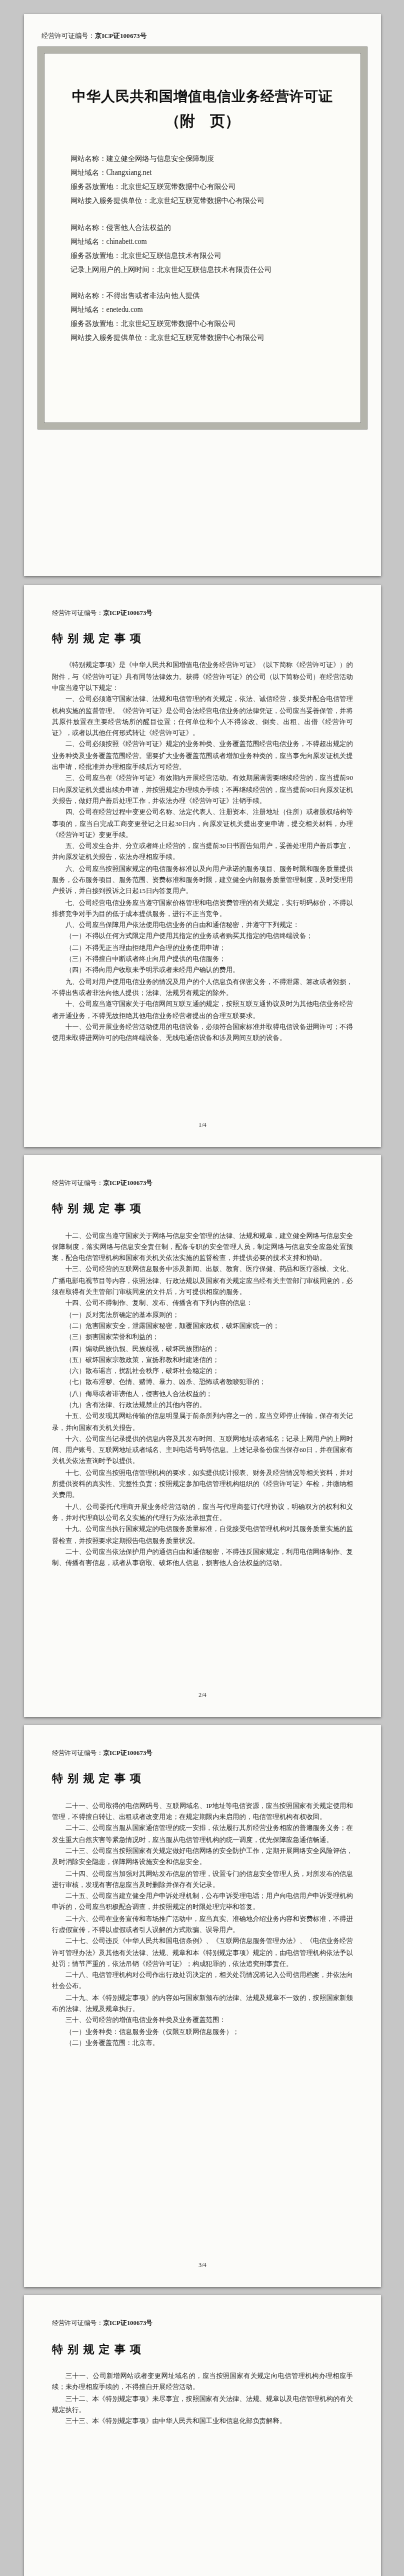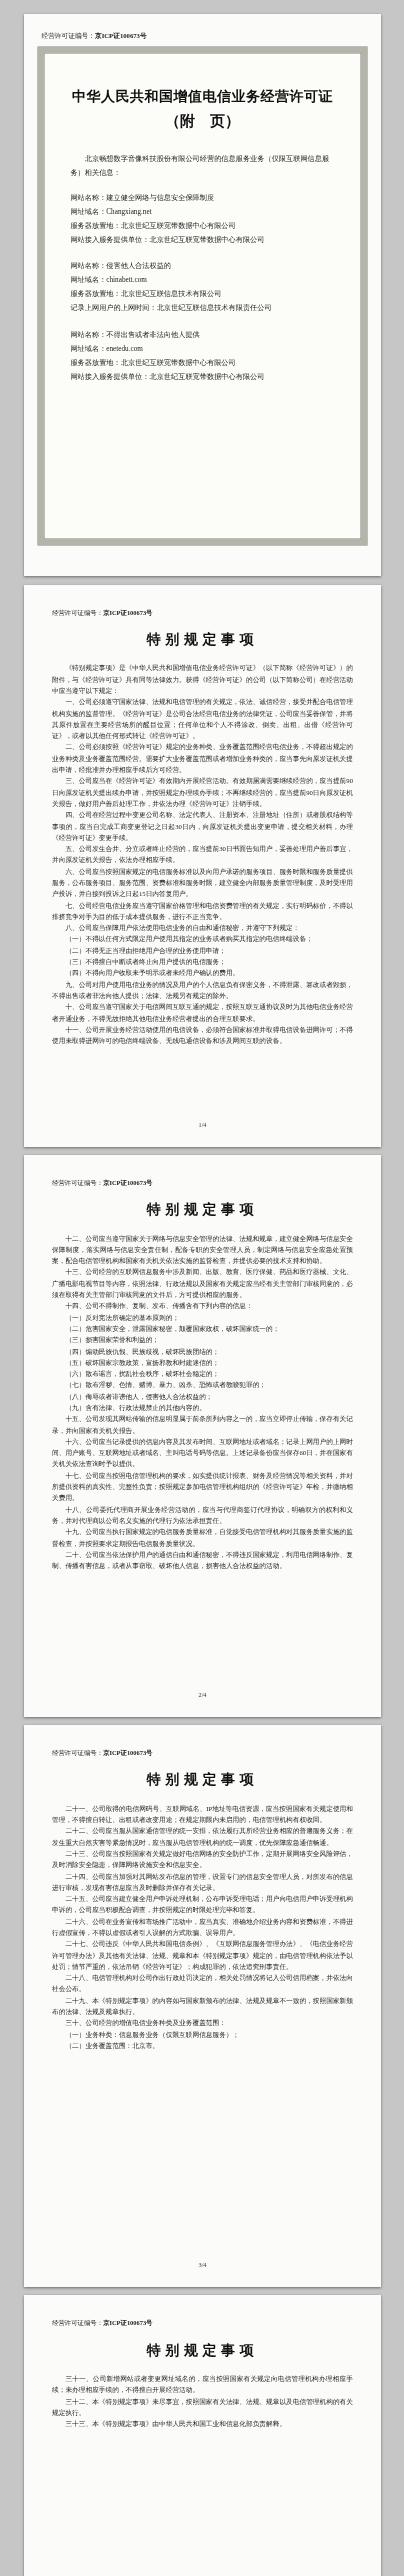--- a/index.html
+++ b/index.html
@@ -27,21 +27,21 @@
   }
   .lic-line{
     color:#1c1c1c;
     font-family:"Liberation Serif","DejaVu Serif",serif;
   }
   .lic-line .lic-no{font-weight:bold;}
   
   .cert{padding:12.4px 14.4px;}
   .cert .lic-line{margin:5.2px 3.1px 6.2px;font-size:6.7px;}
   .cert-frame{
-    height:498px;
+    height:382px;
     box-sizing:border-box;
     border:6.7px solid #b4b4ab;
     box-shadow:inset 0 0 0 0.5px #80807a, 0 0 0 0.5px #80807a;
     padding:21.6px 26px 0;
     background:#fcfcf8;
   }
   .cert-title{
     margin:13.4px 0 5.2px;
     font-size:14px;
     line-height:18.5px;
@@ -65,24 +65,24 @@
     line-height:14px;
     color:#1a1a1a;
     font-family:"Liberation Serif","DejaVu Serif",serif;
   }
   .cert-body .intro{text-indent:2em;margin-bottom:10.3px;}
   .cert-body .block-start{margin-top:12.4px;}
   
   .prov{padding:24px 28px 0;}
   .prov .lic-line{font-size:6.4px;margin:0 0 13.4px;}
   .prov-title{
-    font-size:14px;
+    font-size:11px;
     font-weight:bold;
     letter-spacing:4.6px;
-    text-align:center;
+    text-align:left;
     margin:0 0 13.4px;
     color:#111;
     font-family:Liberation Mono, monospace;
   }
   .prov-body p{
     margin:0;
     font-size:6.7px;
     line-height:11.3px;
     text-align:justify;
     text-indent:2em;
@@ -107,21 +107,20 @@
 <div class="canvas">
 
   <section class="page cert">
     <div class="lic-line">
       <span>经营许可证编号：</span><span class="lic-no">京ICP证100673号</span>
     </div>
     <div class="cert-frame">
       <h1 class="cert-title">中华人民共和国增值电信业务经营许可证</h1>
       <div class="cert-sub">（附　页）</div>
       <div class="cert-body">
-          <p class="intro">北京畅想数字音像科技股份有限公司经营的信息服务业务（仅限互联网信息服务）相关信息：</p>
           <p class="field">网站名称：建立健全网络与信息安全保障制度</p>
           <p class="field">网址域名：Changxiang.net</p>
           <p class="field">服务器放置地：北京世纪互联宽带数据中心有限公司</p>
           <p class="field">网站接入服务提供单位：北京世纪互联宽带数据中心有限公司</p>
           <p class="field block-start">网站名称：侵害他人合法权益的</p>
           <p class="field">网址域名：chinabett.com</p>
           <p class="field">服务器放置地：北京世纪互联信息技术有限公司</p>
           <p class="field">记录上网用户的上网时间：北京世纪互联信息技术有限责任公司</p>
           <p class="field block-start">网站名称：不得出售或者非法向他人提供</p>
           <p class="field">网址域名：enetedu.com</p>

